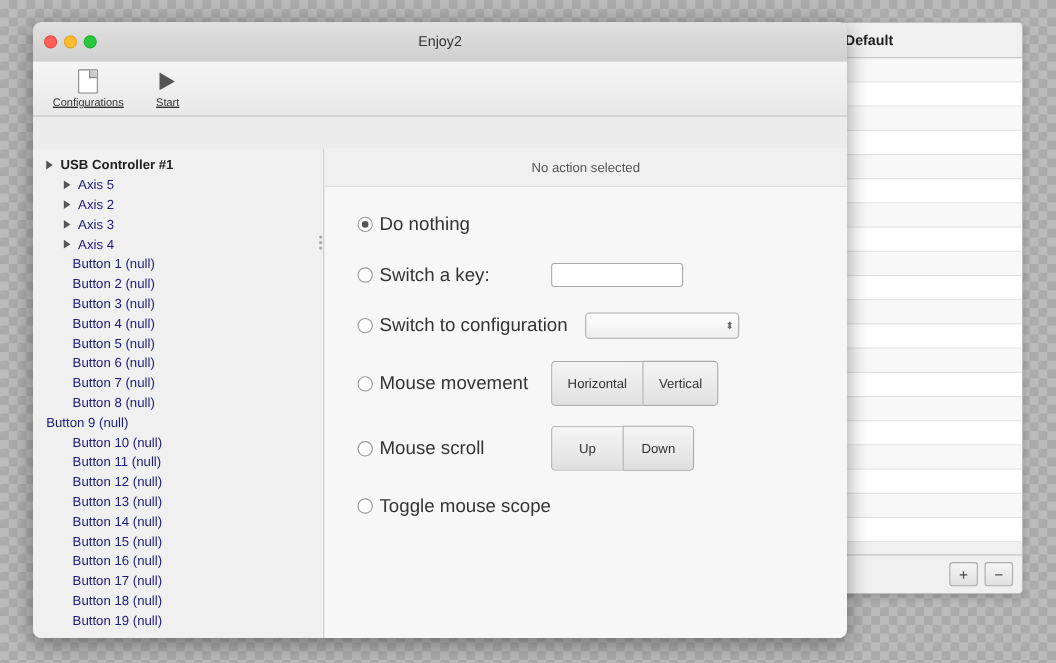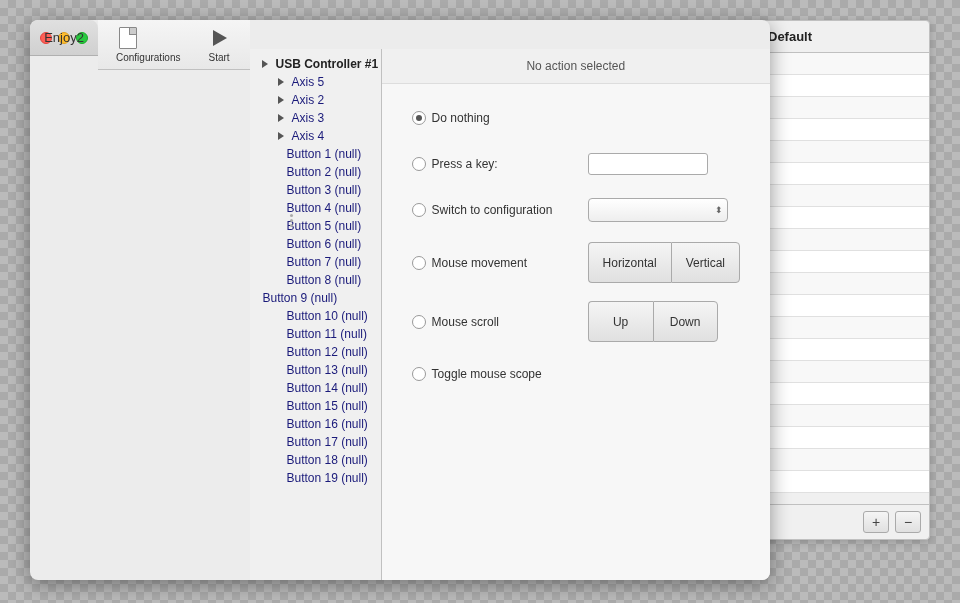--- a/index.html
+++ b/index.html
@@ -33,21 +33,21 @@
       position: absolute;
       top: 20px;
       left: 30px;
       width: 740px;
       height: 560px;
       background: #ececec;
       border-radius: 8px;
       box-shadow: 0 4px 20px rgba(0,0,0,0.4);
       z-index: 10;
       display: flex;
-      flex-direction: row;
+      flex-direction: column;
       overflow: hidden;
     }
 
     .title-bar {
       height: 36px;
       background: linear-gradient(to bottom, #e0e0e0, #d0d0d0);
       border-bottom: 1px solid #b0b0b0;
       border-radius: 8px 8px 0 0;
       display: flex;
       align-items: center;
@@ -86,24 +86,26 @@
       border-bottom: 1px solid #c0c0c0;
       display: flex;
       align-items: center;
       padding: 0 12px;
       gap: 16px;
     }
 
     .toolbar-btn {
       display: flex;
       flex-direction: column;
+      align-items: center;
       gap: 2px;
       cursor: pointer;
       padding: 4px 6px;
       border-radius: 4px;
+      text-decoration: underline;
     }
 
     .toolbar-btn-icon {
       width: 24px;
       height: 24px;
       display: flex;
       align-items: center;
       justify-content: center;
     }
 
@@ -236,21 +238,21 @@
 
     .radio-input.selected::after {
       content: '';
       width: 6px;
       height: 6px;
       border-radius: 50%;
       background: #555;
     }
 
     .radio-label {
-      font-size: 12px;
+      font-size: 17px;
       color: #333;
     }
 
     .action-controls {
       display: flex;
       align-items: center;
       gap: 0;
     }
 
     .key-input {
@@ -520,21 +522,21 @@
         <div class="action-row">
           <div class="radio-group">
             <div class="radio-input selected"></div>
             <span class="radio-label">Do nothing</span>
           </div>
         </div>
 
         <div class="action-row">
           <div class="radio-group">
             <div class="radio-input"></div>
-            <span class="radio-label">Press a key:</span>
+            <span class="radio-label">Switch a key:</span>
           </div>
           <div class="action-controls">
             <input class="key-input" type="text" value="" style="">
           </div>
         </div>
 
         <div class="action-row">
           <div class="radio-group">
             <div class="radio-input"></div>
             <span class="radio-label">Switch to configuration</span>

